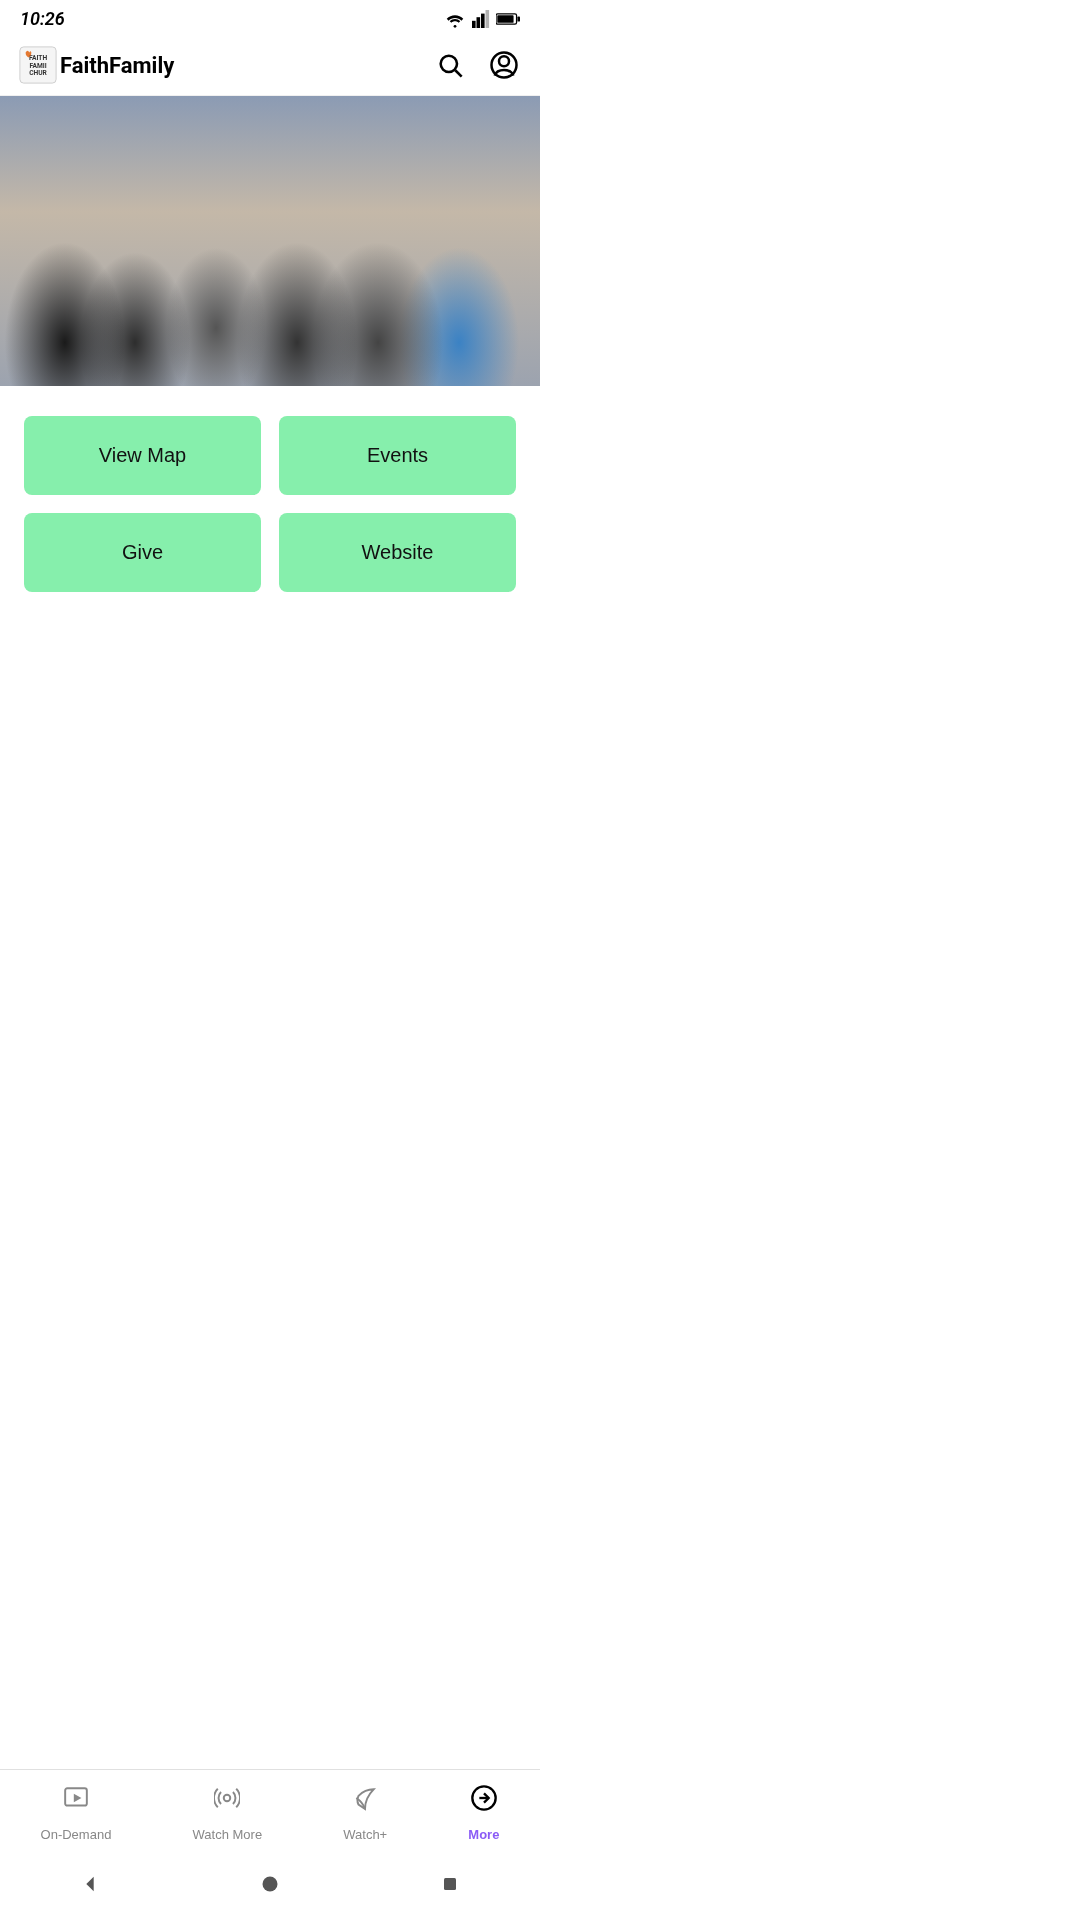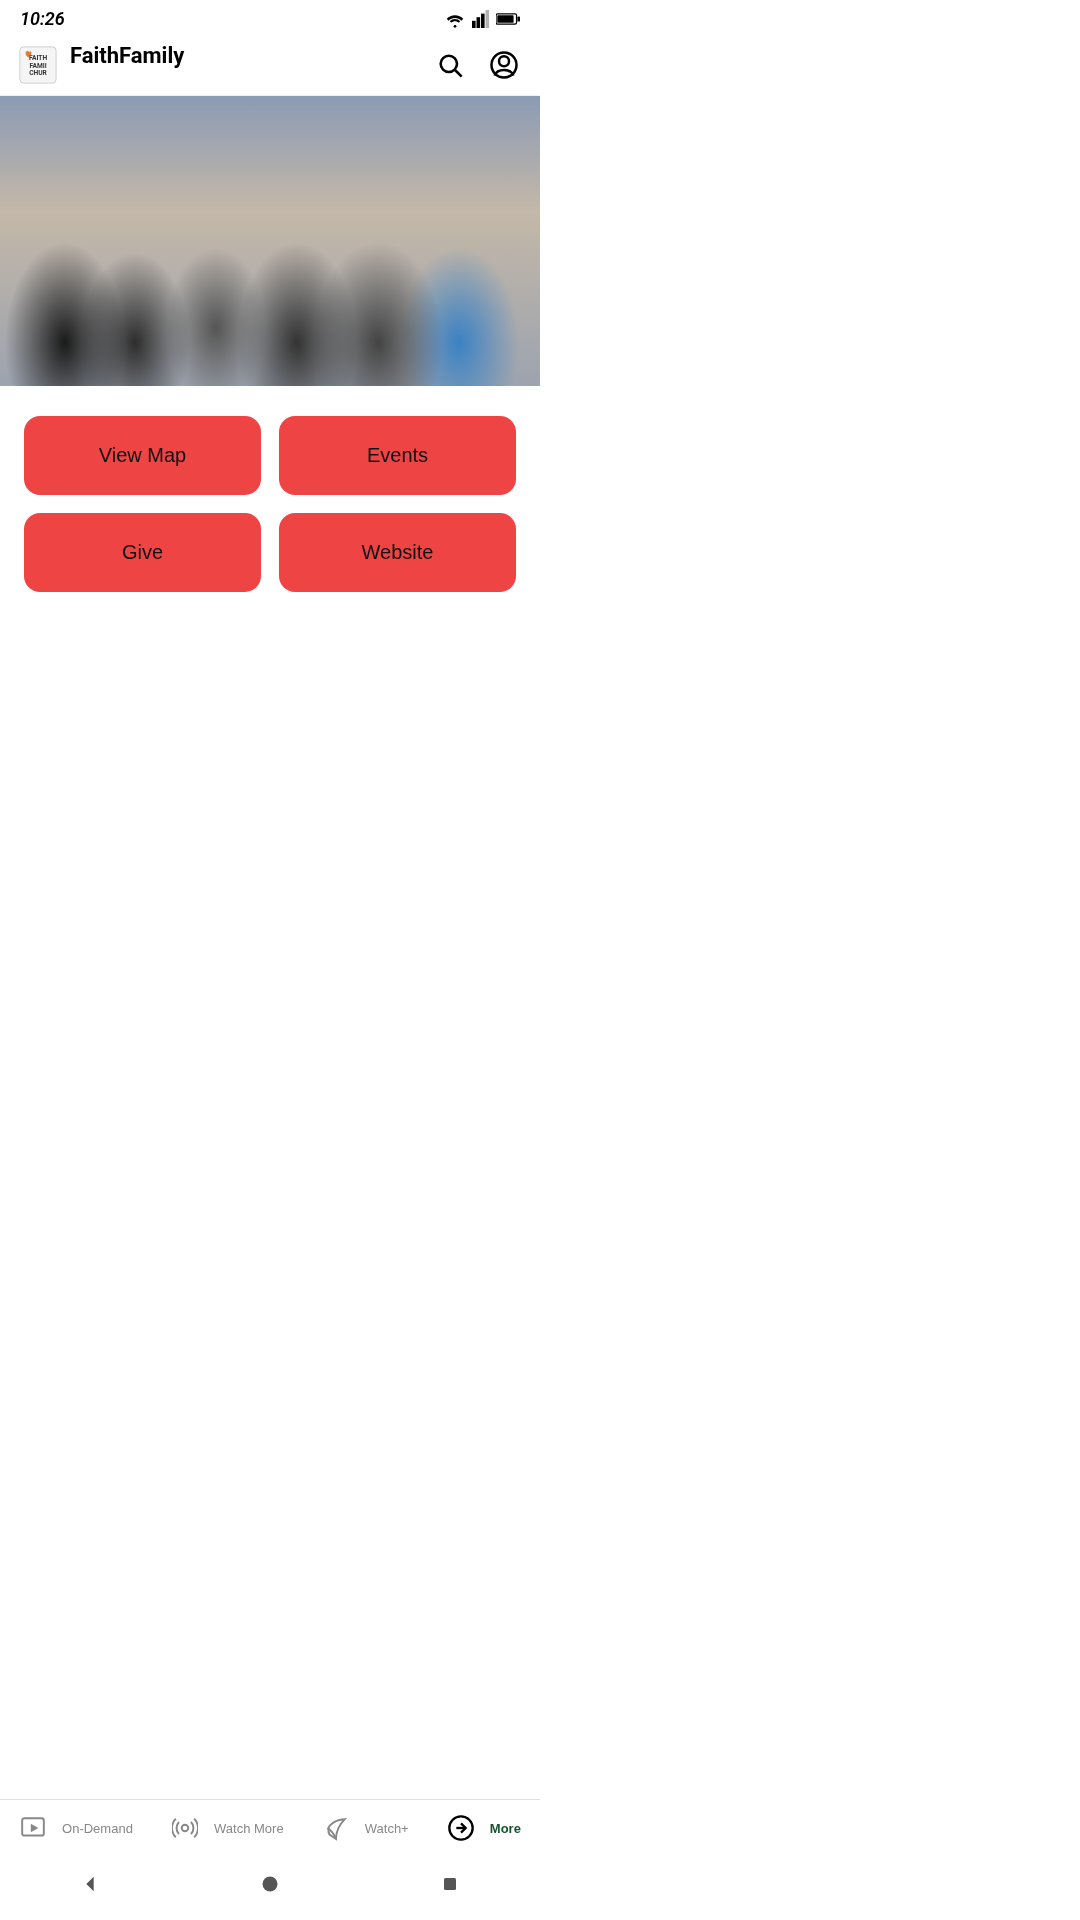--- a/index.html
+++ b/index.html
@@ -40,22 +40,21 @@
     
     .header {
       display: flex;
       align-items: center;
       padding: 8px 16px;
       background: #ffffff;
       border-bottom: 1px solid #f0f0f0;
     }
     .header-logo {
       display: flex;
-      align-items: flex-start;
-      gap: 10px;
+      align-items: center;
       flex: 1;
     }
     .logo-icon {
       width: 44px;
       height: 44px;
       display: flex;
       align-items: center;
       justify-content: center;
     }
     .logo-icon svg {
@@ -106,23 +105,23 @@
     }
 
     
     .action-grid {
       padding: 30px 24px;
       display: grid;
       grid-template-columns: 1fr 1fr;
       gap: 18px;
     }
     .action-btn {
-      background: #ef4444;
+      background: #86efac;
       border: none;
-      border-radius: 16px;
+      border-radius: 8px;
       padding: 28px 28px;
       font-size: 20px;
       font-weight: 500;
       color: #111;
       cursor: pointer;
       text-align: center;
       display: block;
     }
 
     
@@ -135,21 +134,21 @@
       border-top: 1px solid #e0e0e0;
     }
     .bottom-nav-tabs {
       display: flex;
       justify-content: space-around;
       align-items: center;
       padding: 10px 0 6px;
     }
     .nav-tab {
       display: flex;
-      flex-direction: row;
+      flex-direction: column;
       align-items: center;
       gap: 15px;
       cursor: pointer;
       background: none;
       border: none;
       padding: 4px 16px;
     }
     .nav-tab-icon {
       width: 28px;
       height: 28px;
@@ -308,21 +307,21 @@
     </button>
 
     <button class="nav-tab active">
       <div class="nav-tab-icon">
         <svg width="28" height="28" viewBox="0 0 24 24" fill="none" stroke="#000" stroke-width="2">
           <circle cx="12" cy="12" r="10"></circle>
           <polyline points="12,8 16,12 12,16"></polyline>
           <line x1="8" y1="12" x2="16" y2="12"></line>
         </svg>
       </div>
-      <span class="nav-tab-label" style="color:#14532d;font-weight:700;">More</span>
+      <span class="nav-tab-label" style="color:#8b5cf6;font-weight:700;">More</span>
     </button>
 
   </div>
 
   <div class="android-nav">
     <button class="android-nav-btn">
       <svg width="22" height="22" viewBox="0 0 24 24" fill="#555">
         <polygon points="16,4 8,12 16,20"></polygon>
       </svg>
     </button>

